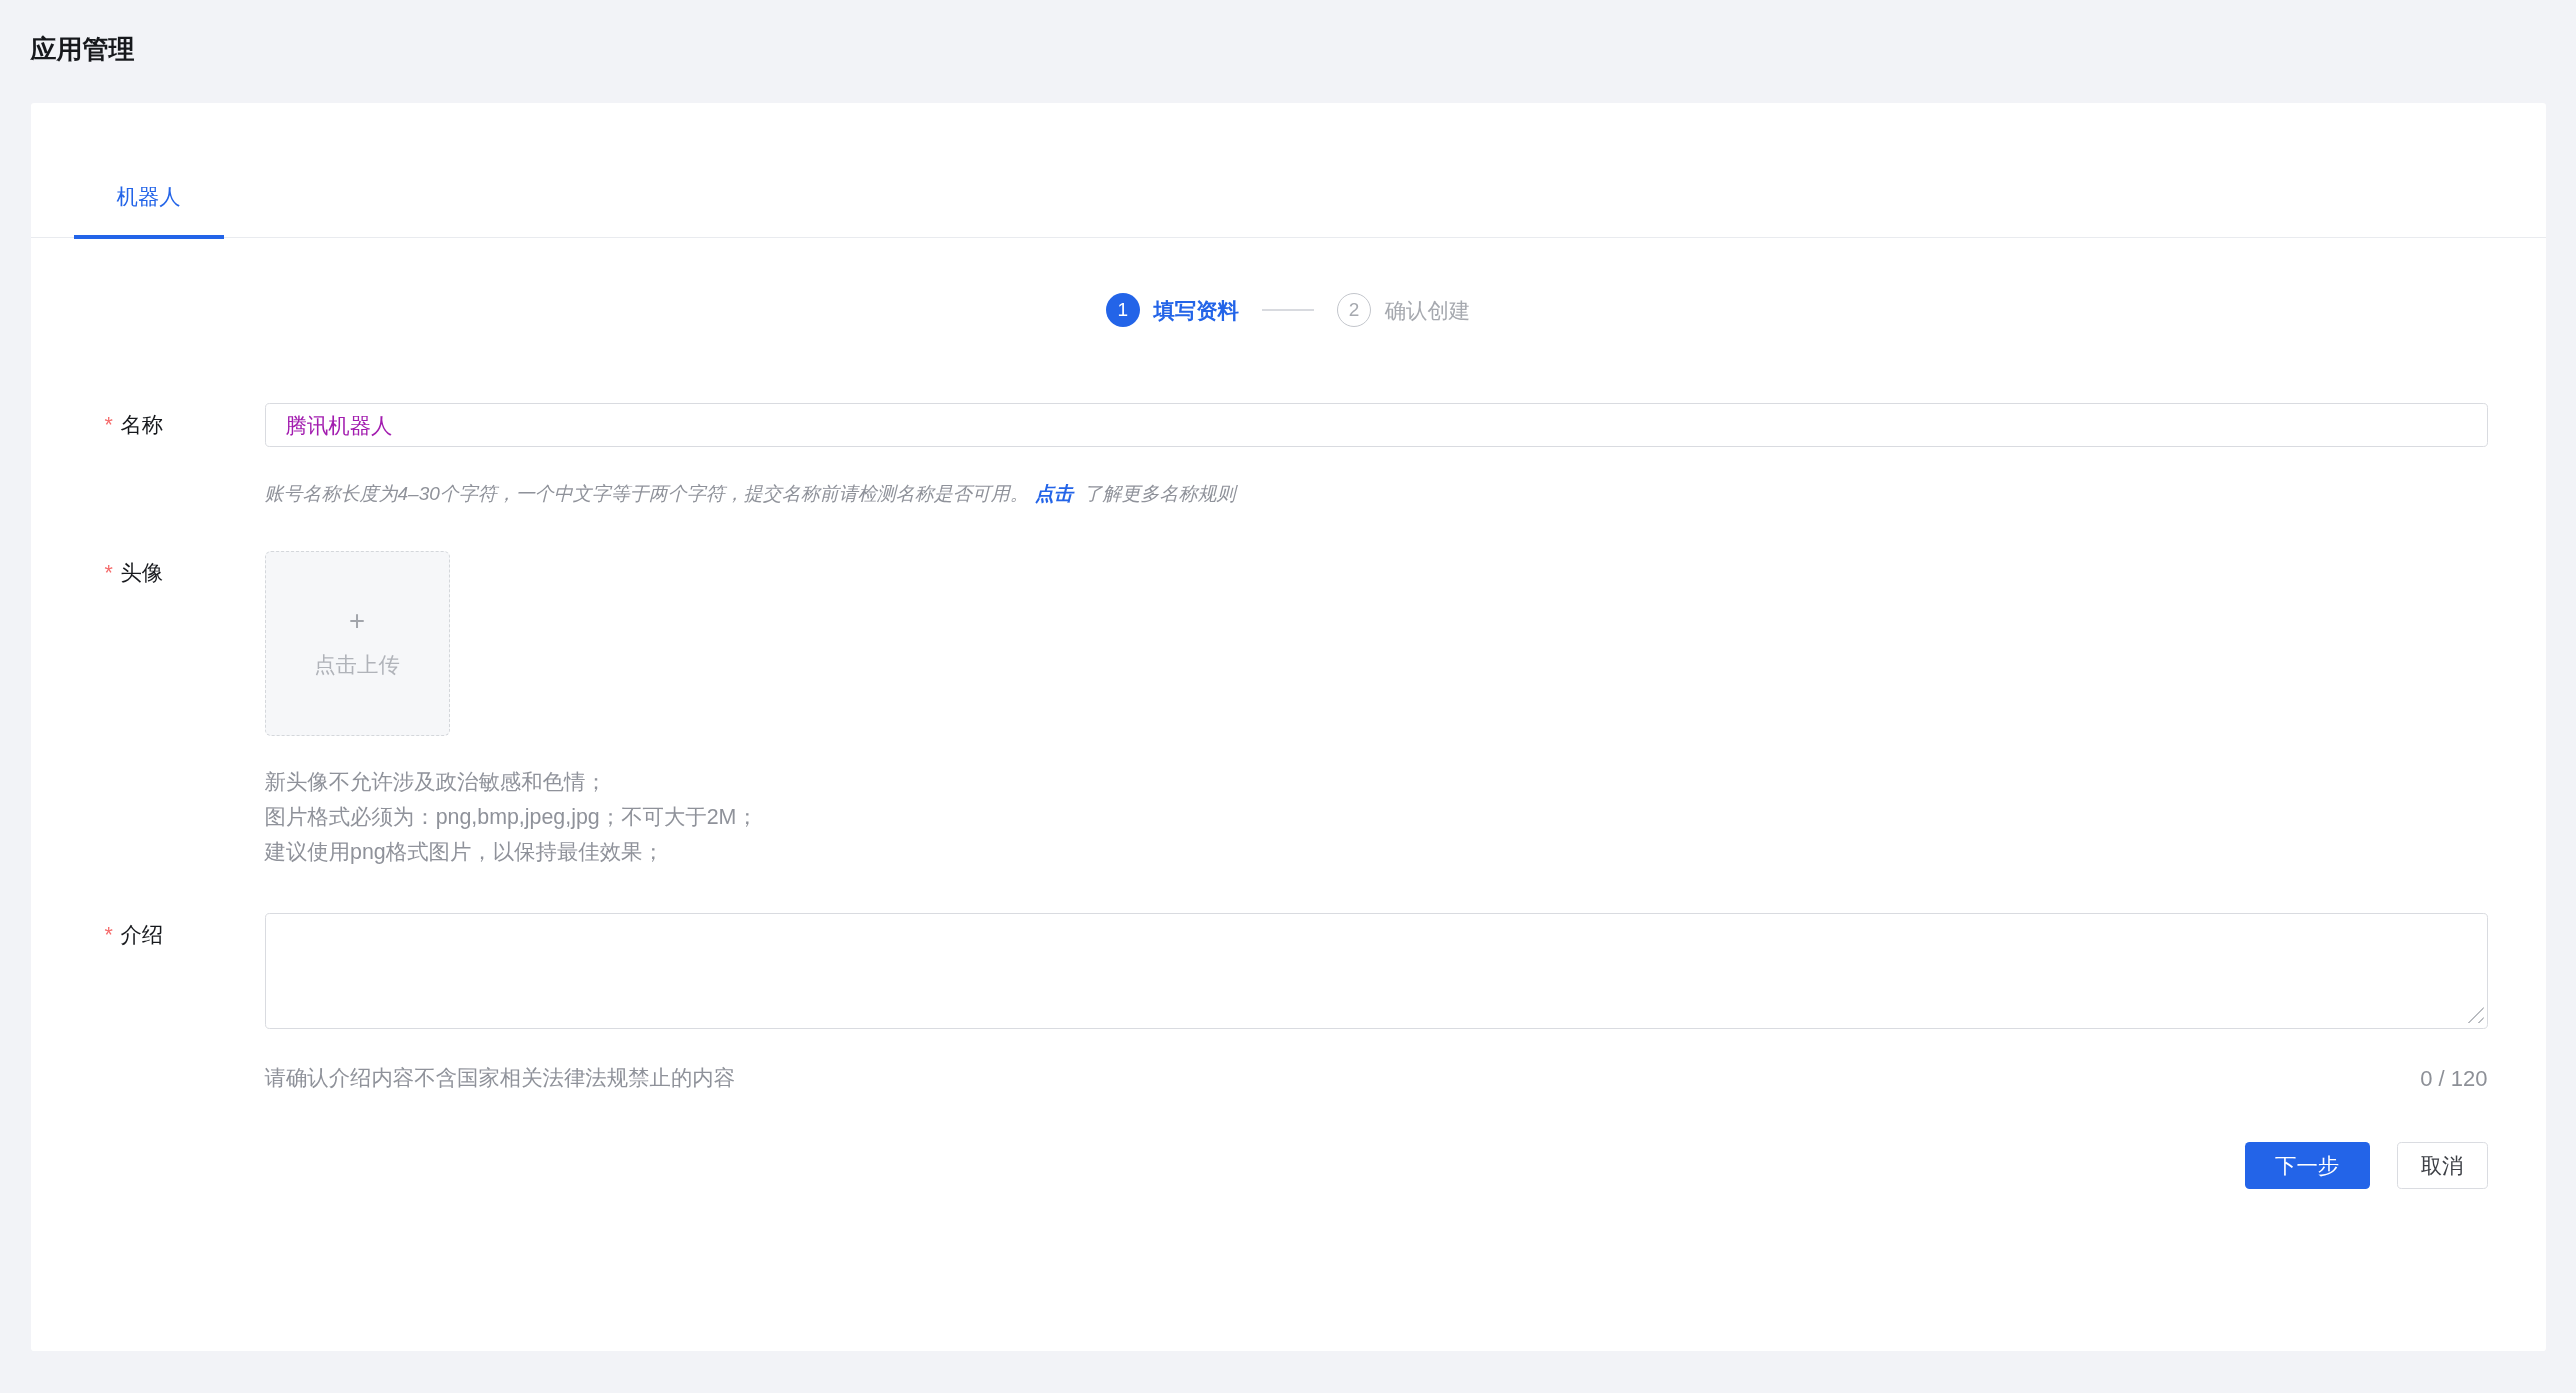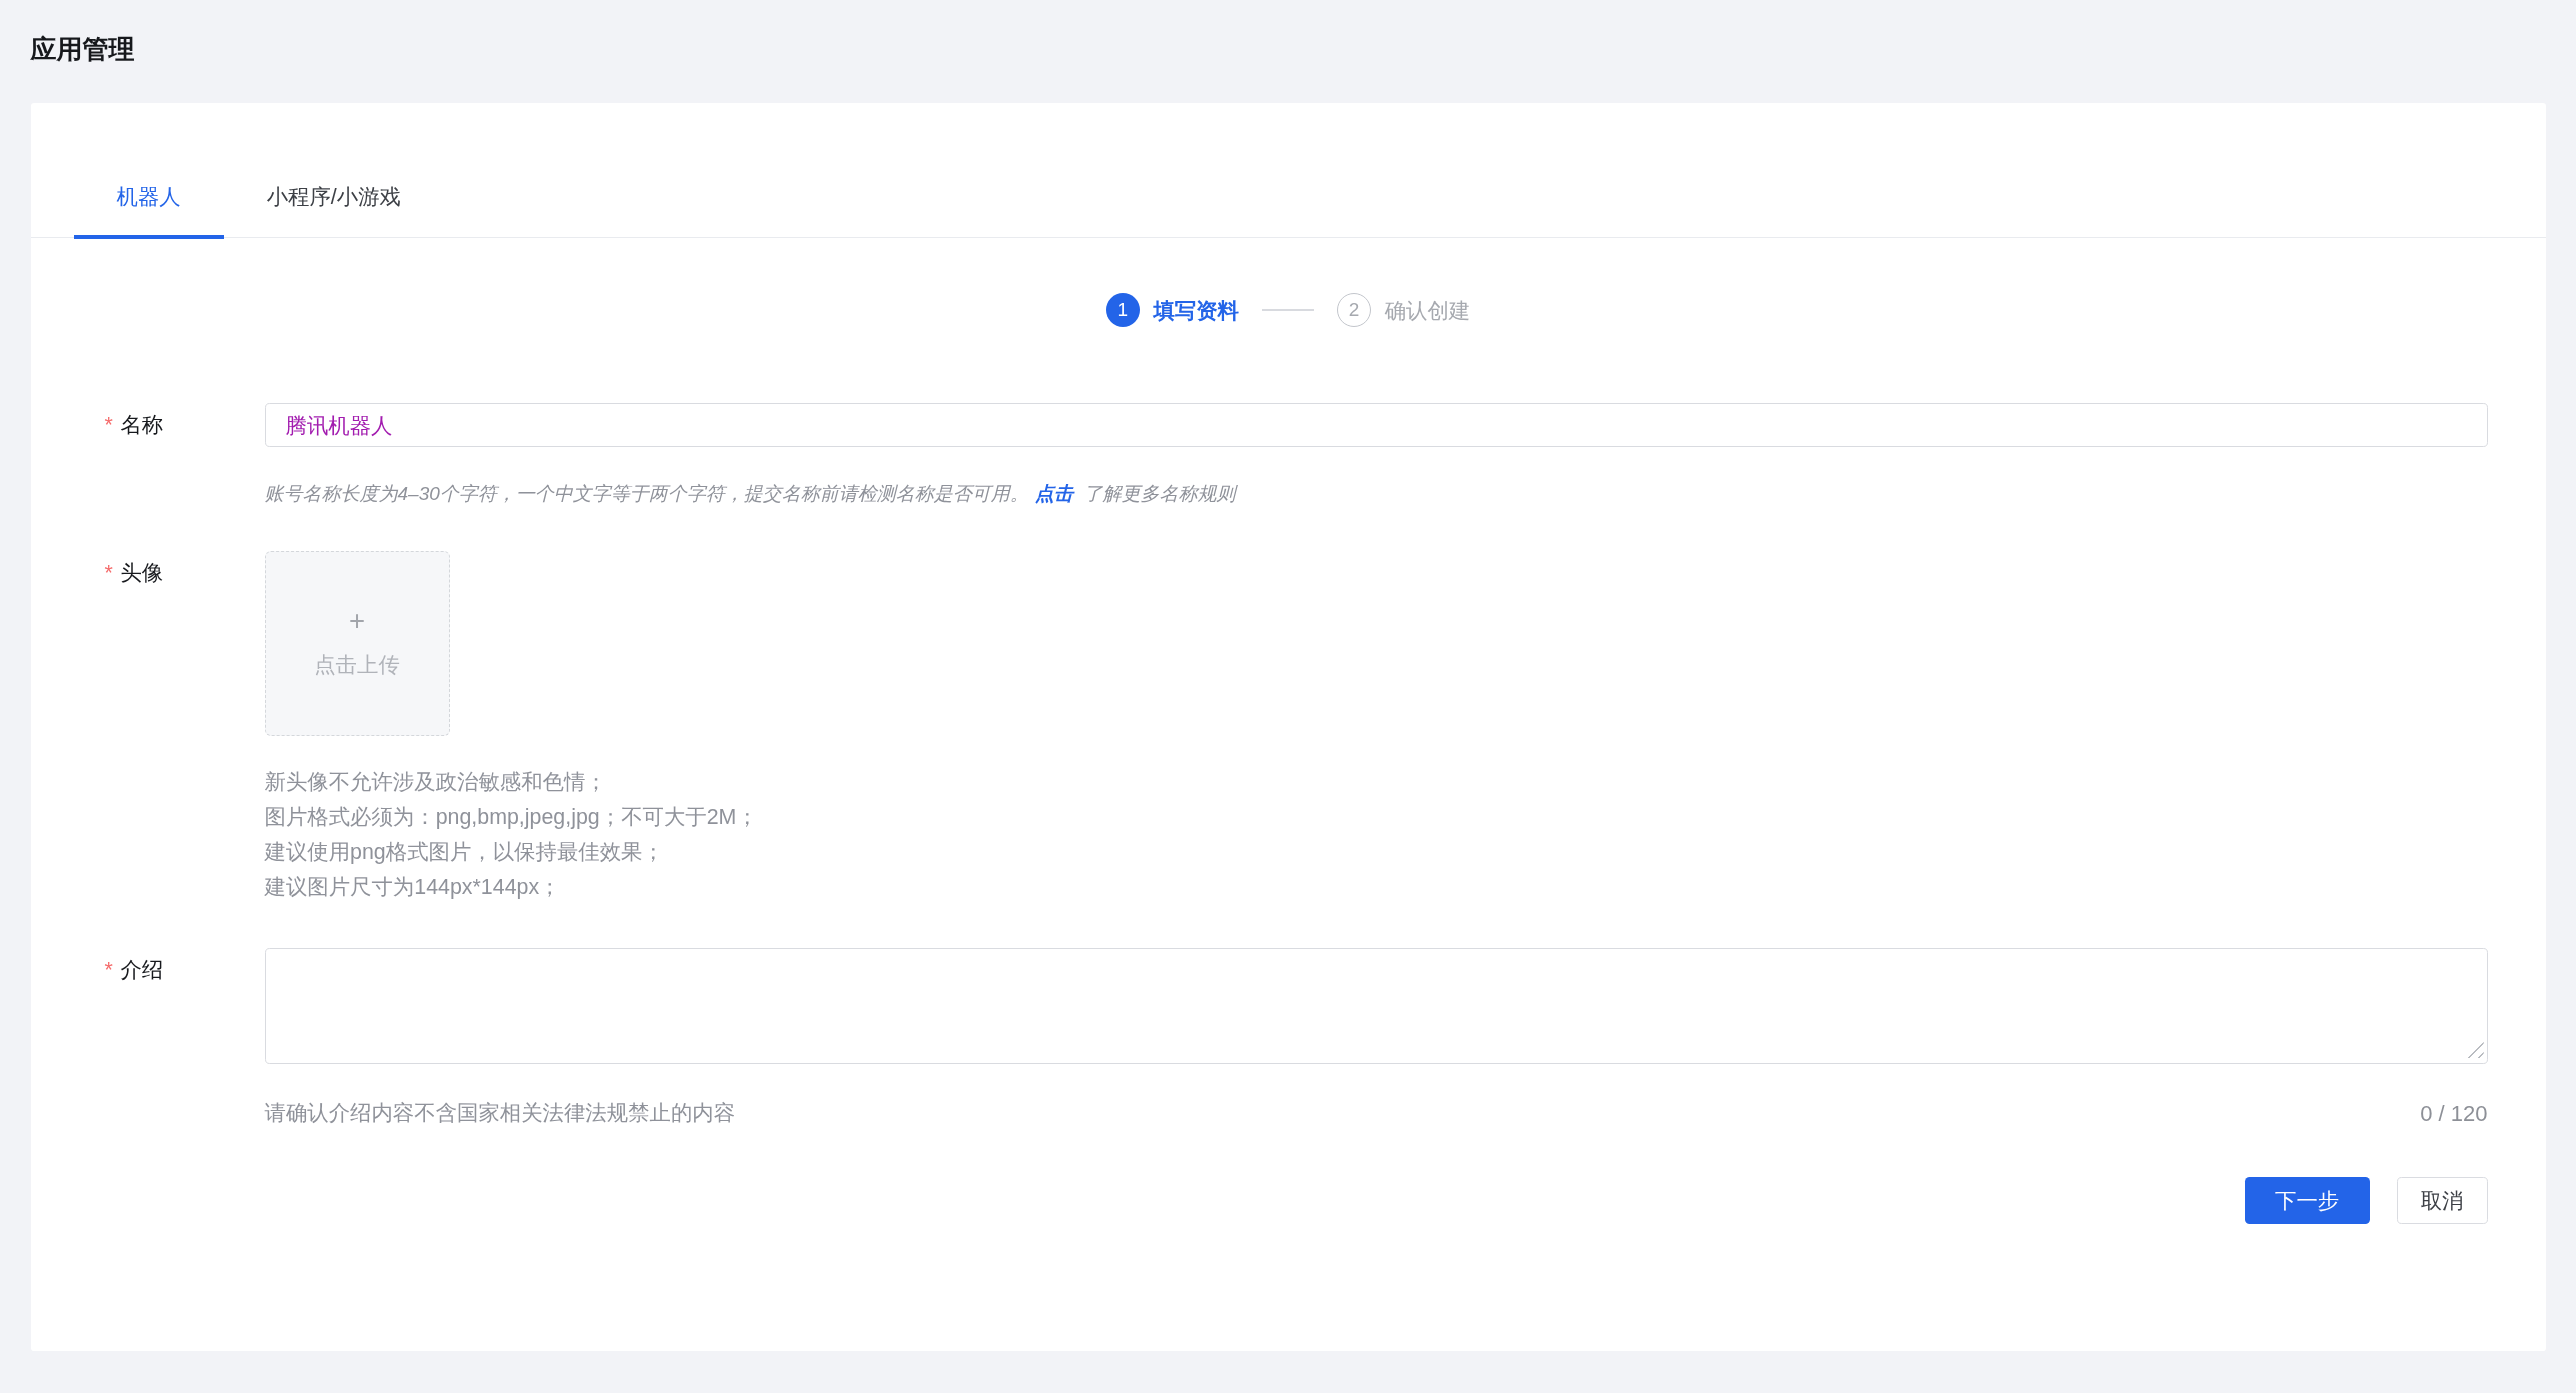--- a/index.html
+++ b/index.html
@@ -147,23 +147,20 @@
 <div class="page-header">
   <h1 class="page-title">应用管理</h1>
 </div>
 
 <div class="card">
 
   <div class="tabs">
     <div class="tab active">
       <span>机器人</span>
     </div>
-    <div class="tab">
-      <span>小程序/小游戏</span>
-    </div>
   </div>
 
   <div class="steps">
     <div class="step active">
       <span class="step-circle">1</span>
       <span class="step-label">填写资料</span>
     </div>
     <div class="step-line"></div>
     <div class="step pending">
       <span class="step-circle">2</span>
@@ -191,21 +188,20 @@
       </div>
       <div class="form-content">
         <div class="upload-box">
           <span class="plus-glyph">+</span>
           <span class="upload-text">点击上传</span>
         </div>
         <div class="avatar-notes">
           <div>新头像不允许涉及政治敏感和色情；</div>
           <div>图片格式必须为：png,bmp,jpeg,jpg；不可大于2M；</div>
           <div>建议使用png格式图片，以保持最佳效果；</div>
-          <div>建议图片尺寸为144px*144px；</div>
         </div>
       </div>
     </div>
 
     <div class="form-row row-intro">
       <div class="form-label">
         <span class="req">*</span><span>介绍</span>
       </div>
       <div class="form-content">
         <div class="textarea-wrap">

